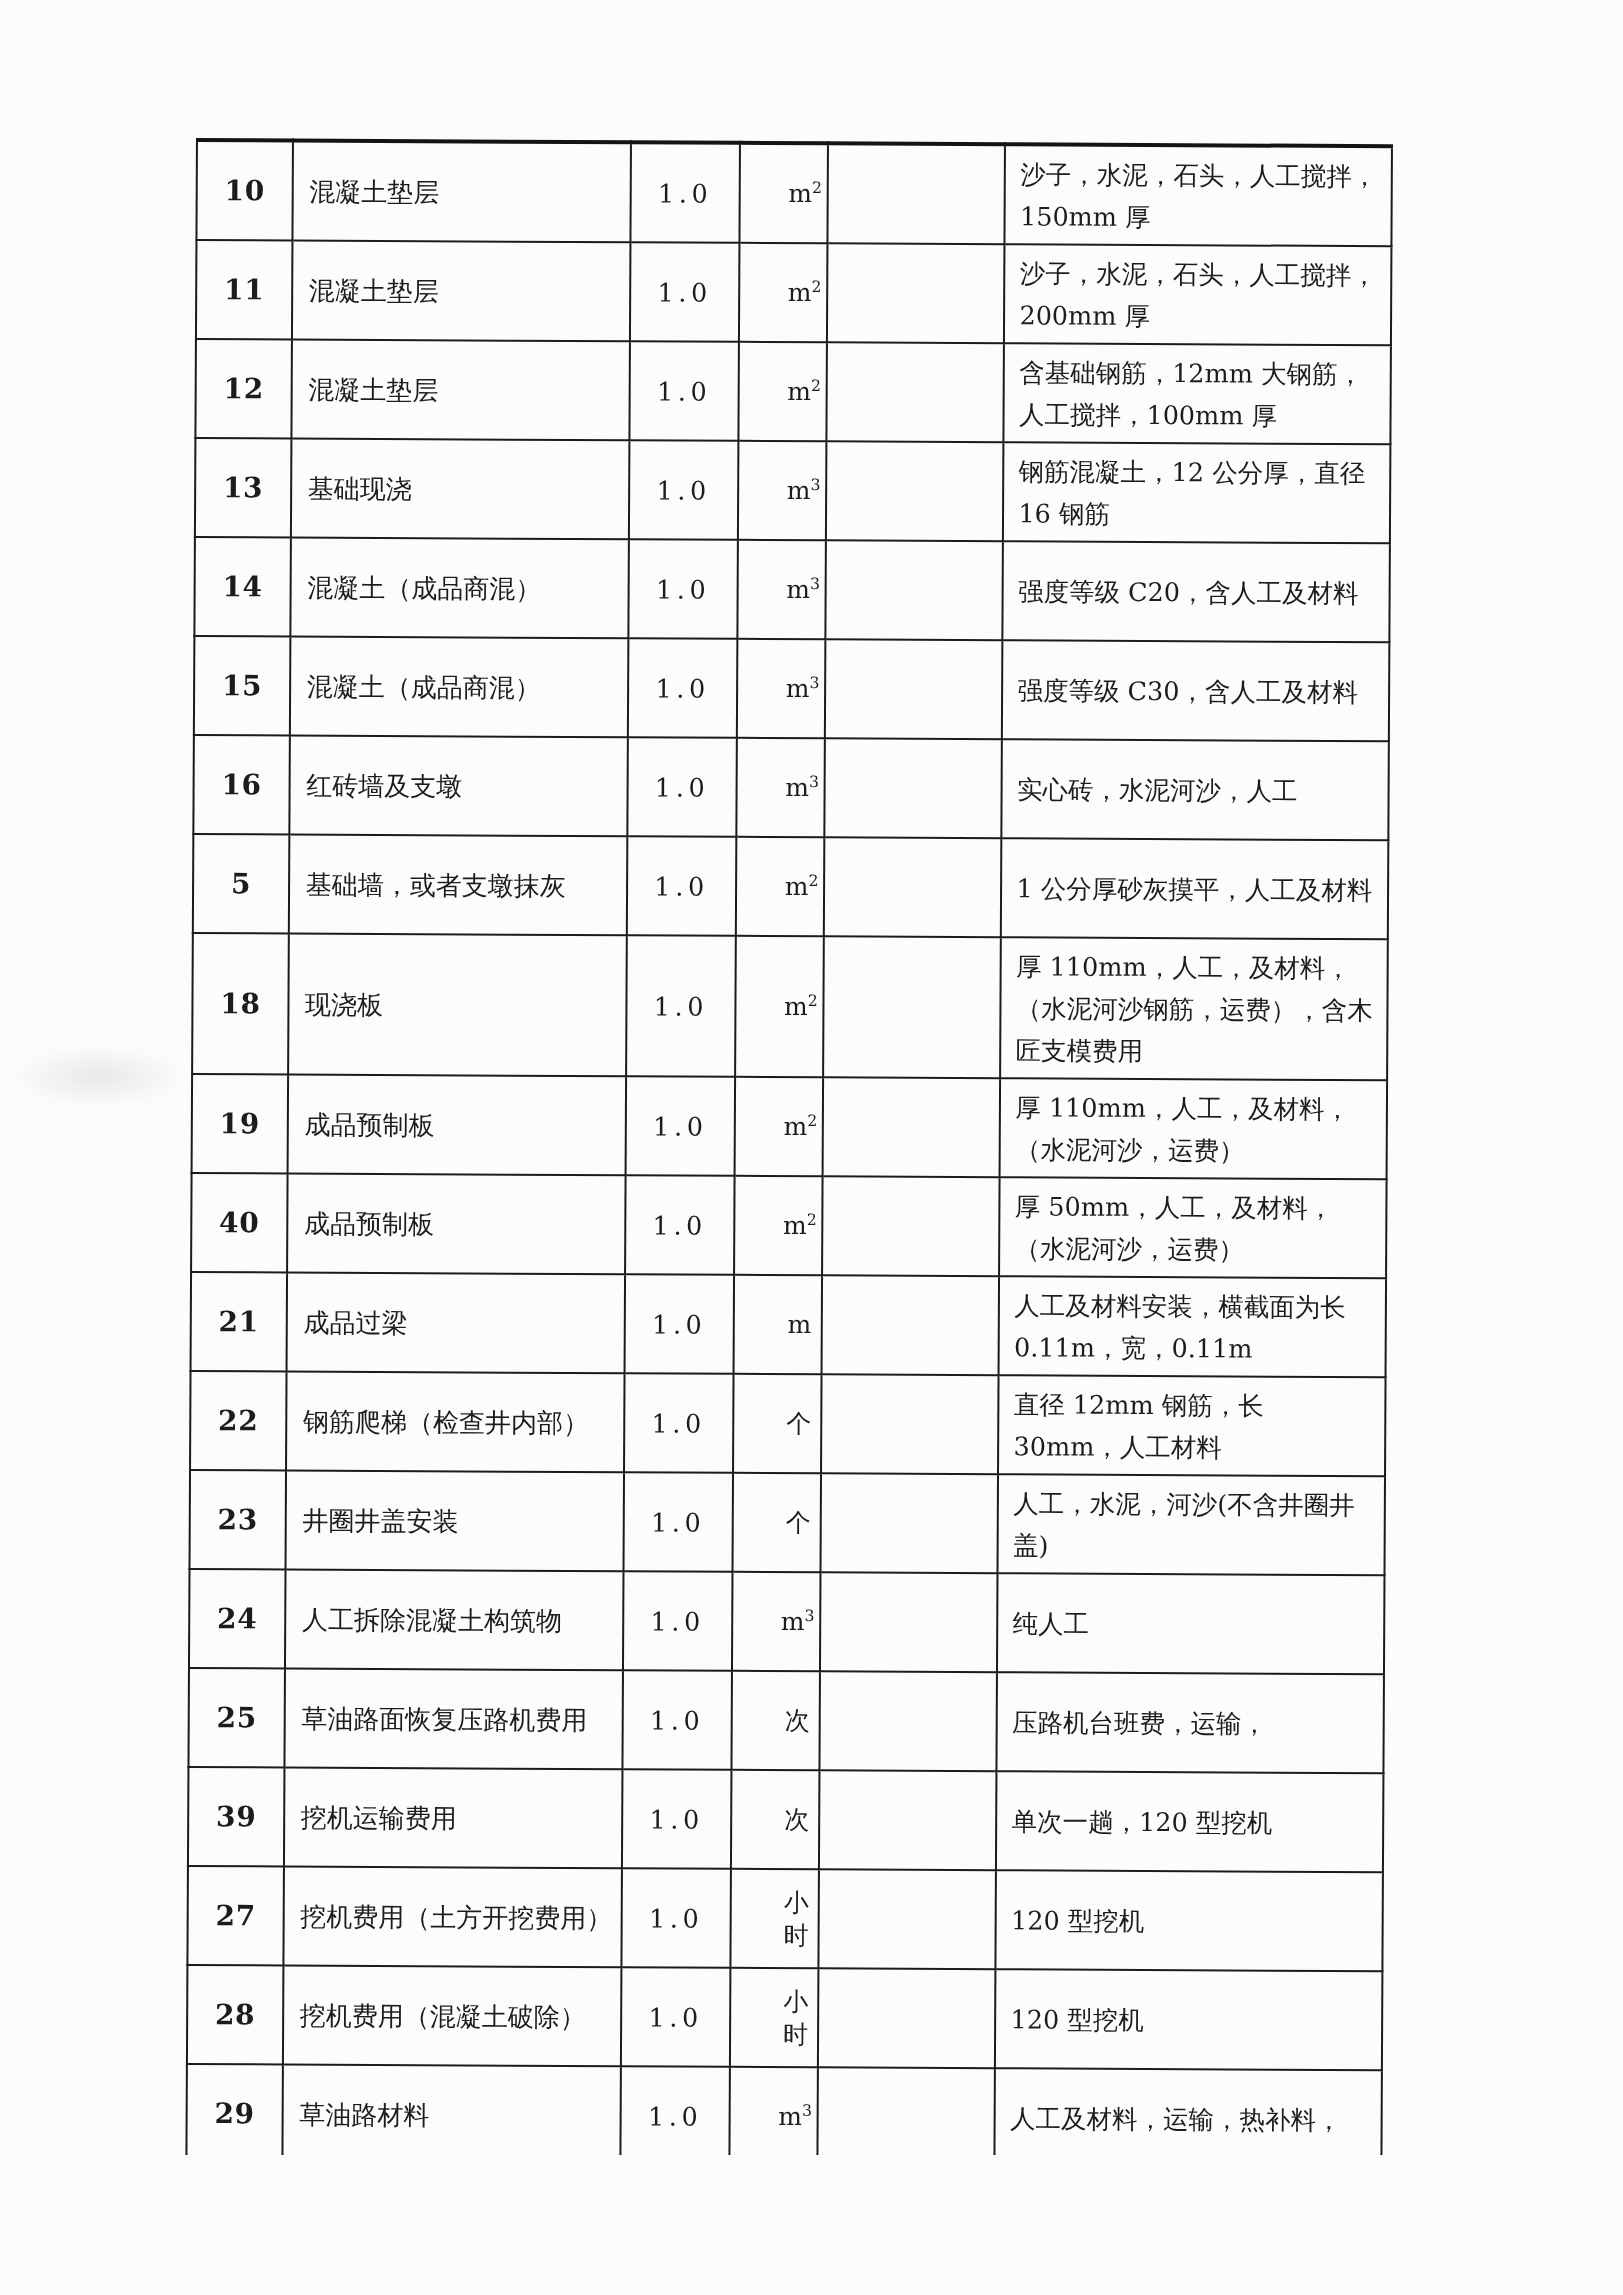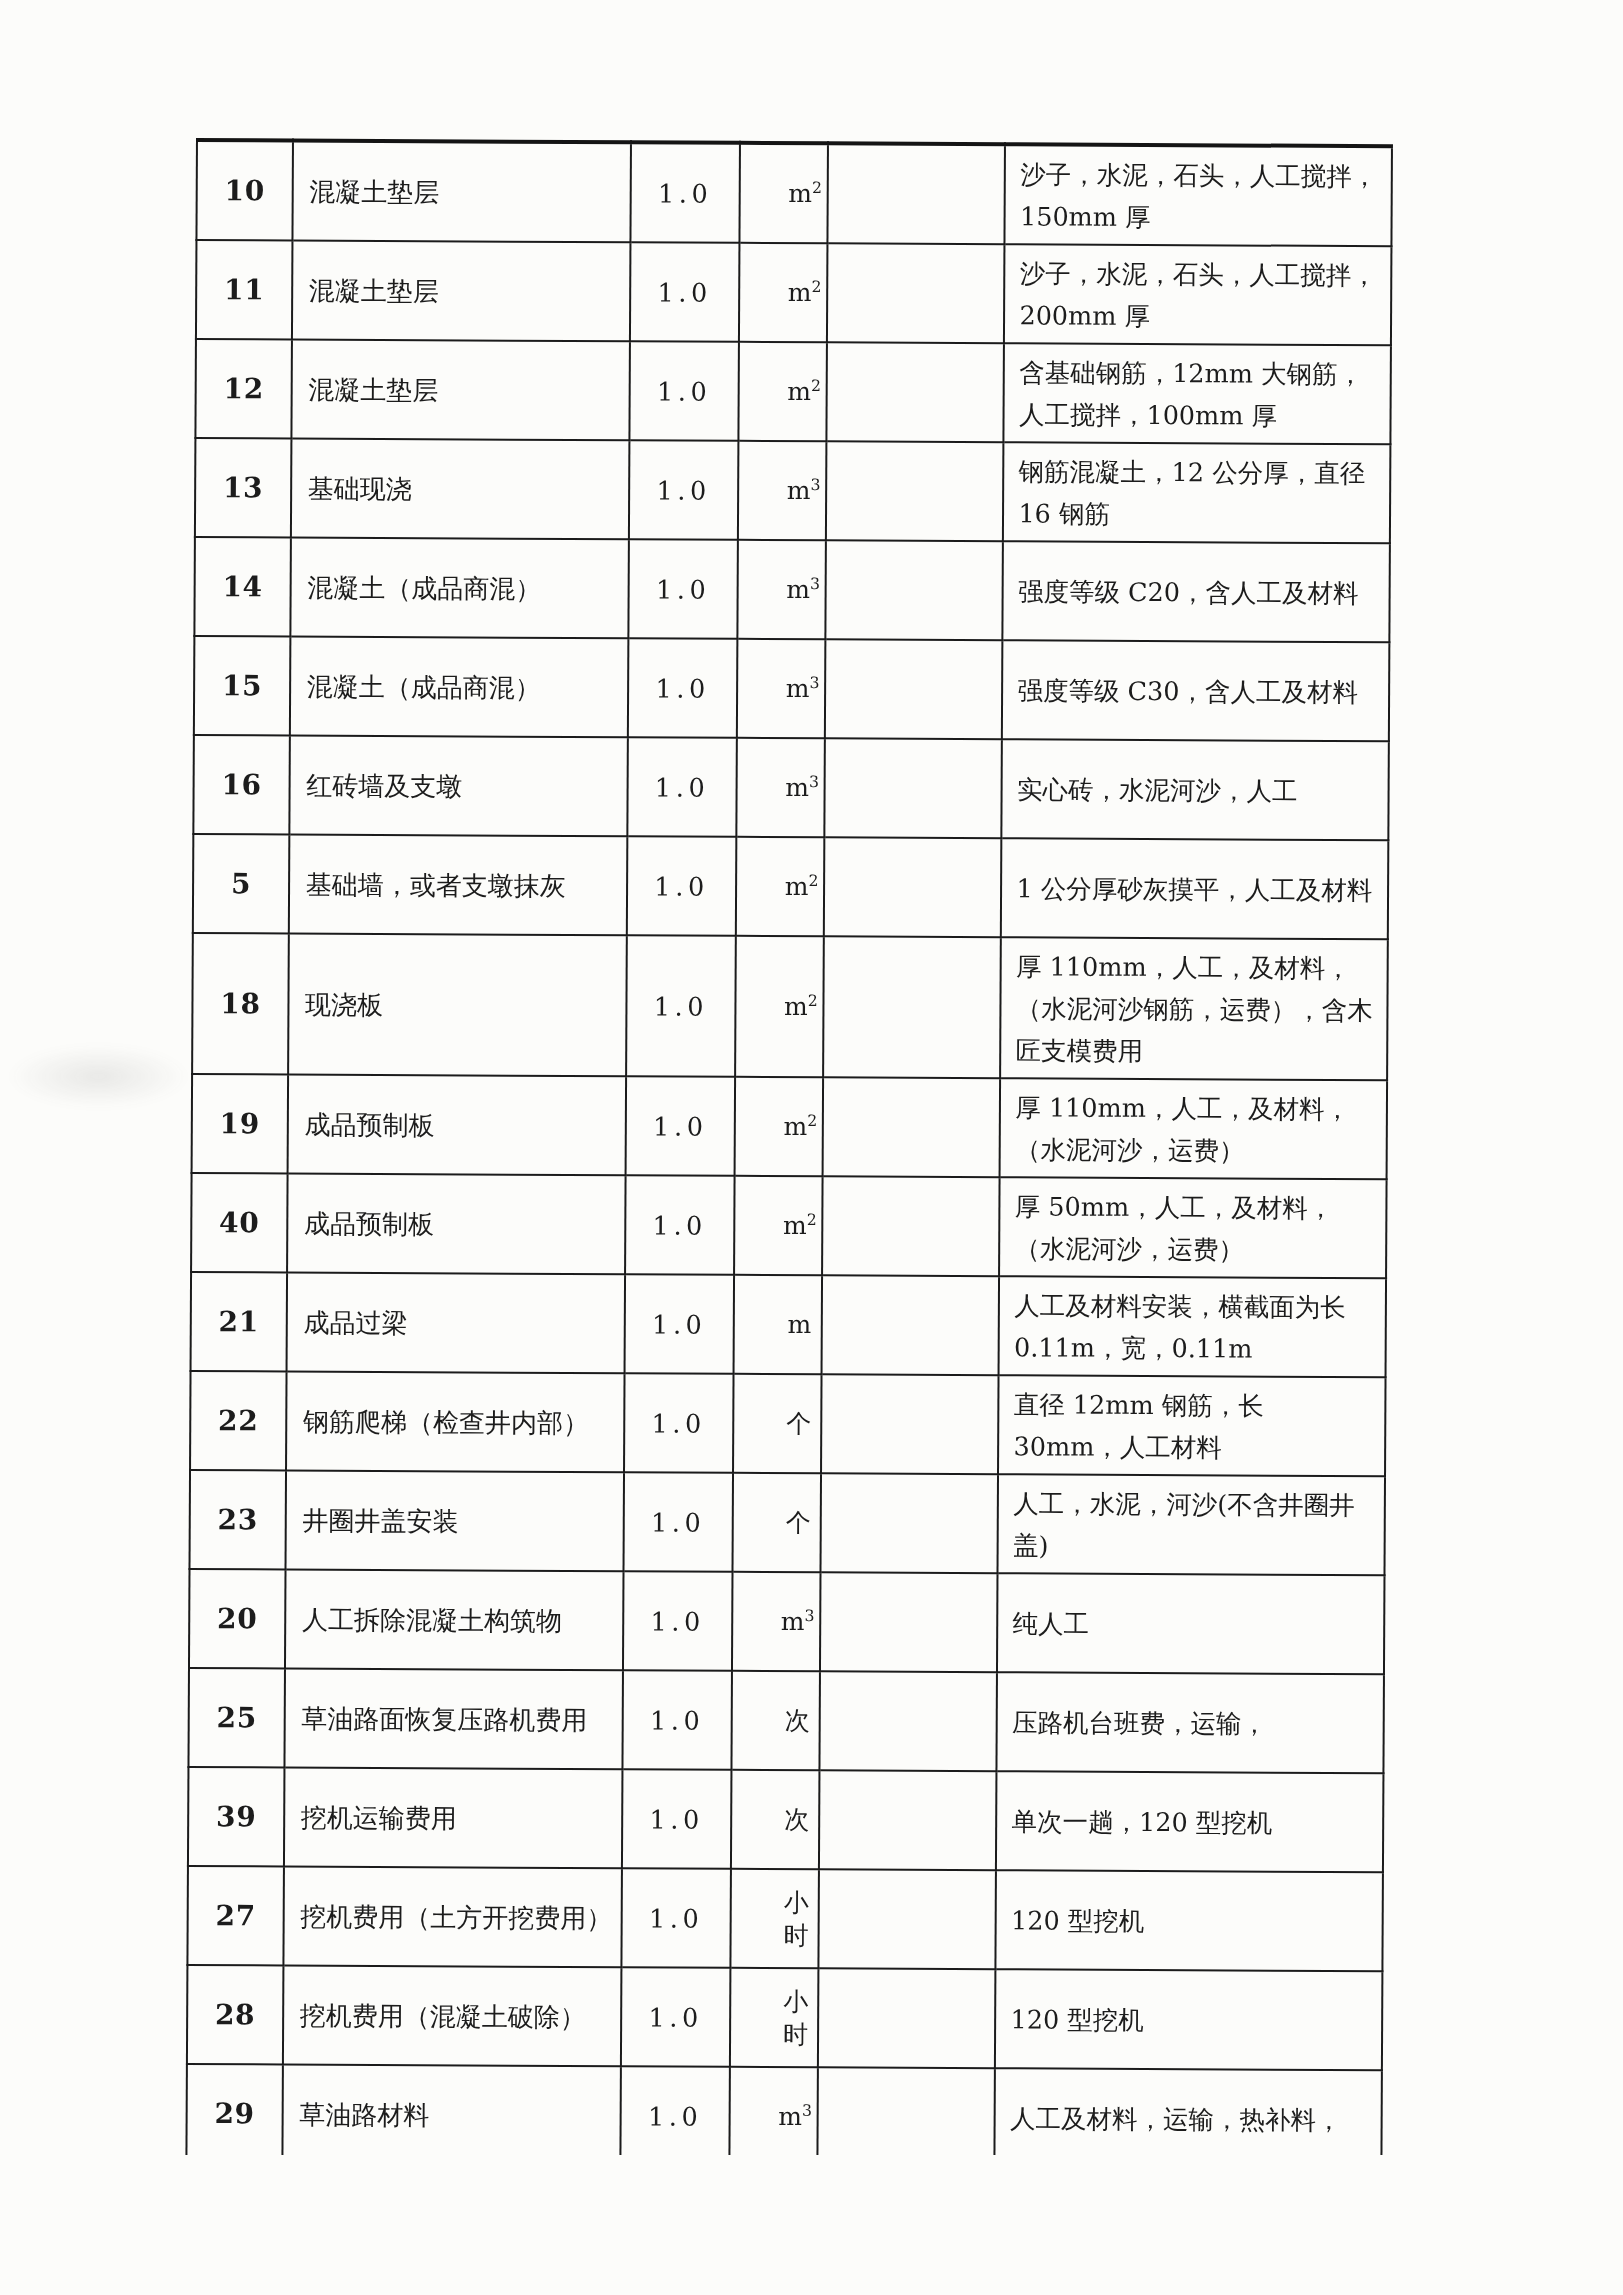--- a/index.html
+++ b/index.html
@@ -199,21 +199,21 @@
   </tr>
           <tr>
     <td class="c-no">23</td>
     <td class="c-name">井圈井盖安装</td>
     <td class="c-qty">1.0</td>
     <td class="c-unit"><span>个</span><sup></sup></td>
     <td class="c-blank"></td>
     <td class="c-desc">人工，水泥，河沙(不含井圈井盖)</td>
   </tr>
           <tr>
-    <td class="c-no">20</td>
+    <td class="c-no">24</td>
     <td class="c-name">人工拆除混凝土构筑物</td>
     <td class="c-qty">1.0</td>
     <td class="c-unit"><span>m</span><sup>3</sup></td>
     <td class="c-blank"></td>
     <td class="c-desc">纯人工</td>
   </tr>
           <tr>
     <td class="c-no">25</td>
     <td class="c-name">草油路面恢复压路机费用</td>
     <td class="c-qty">1.0</td>

